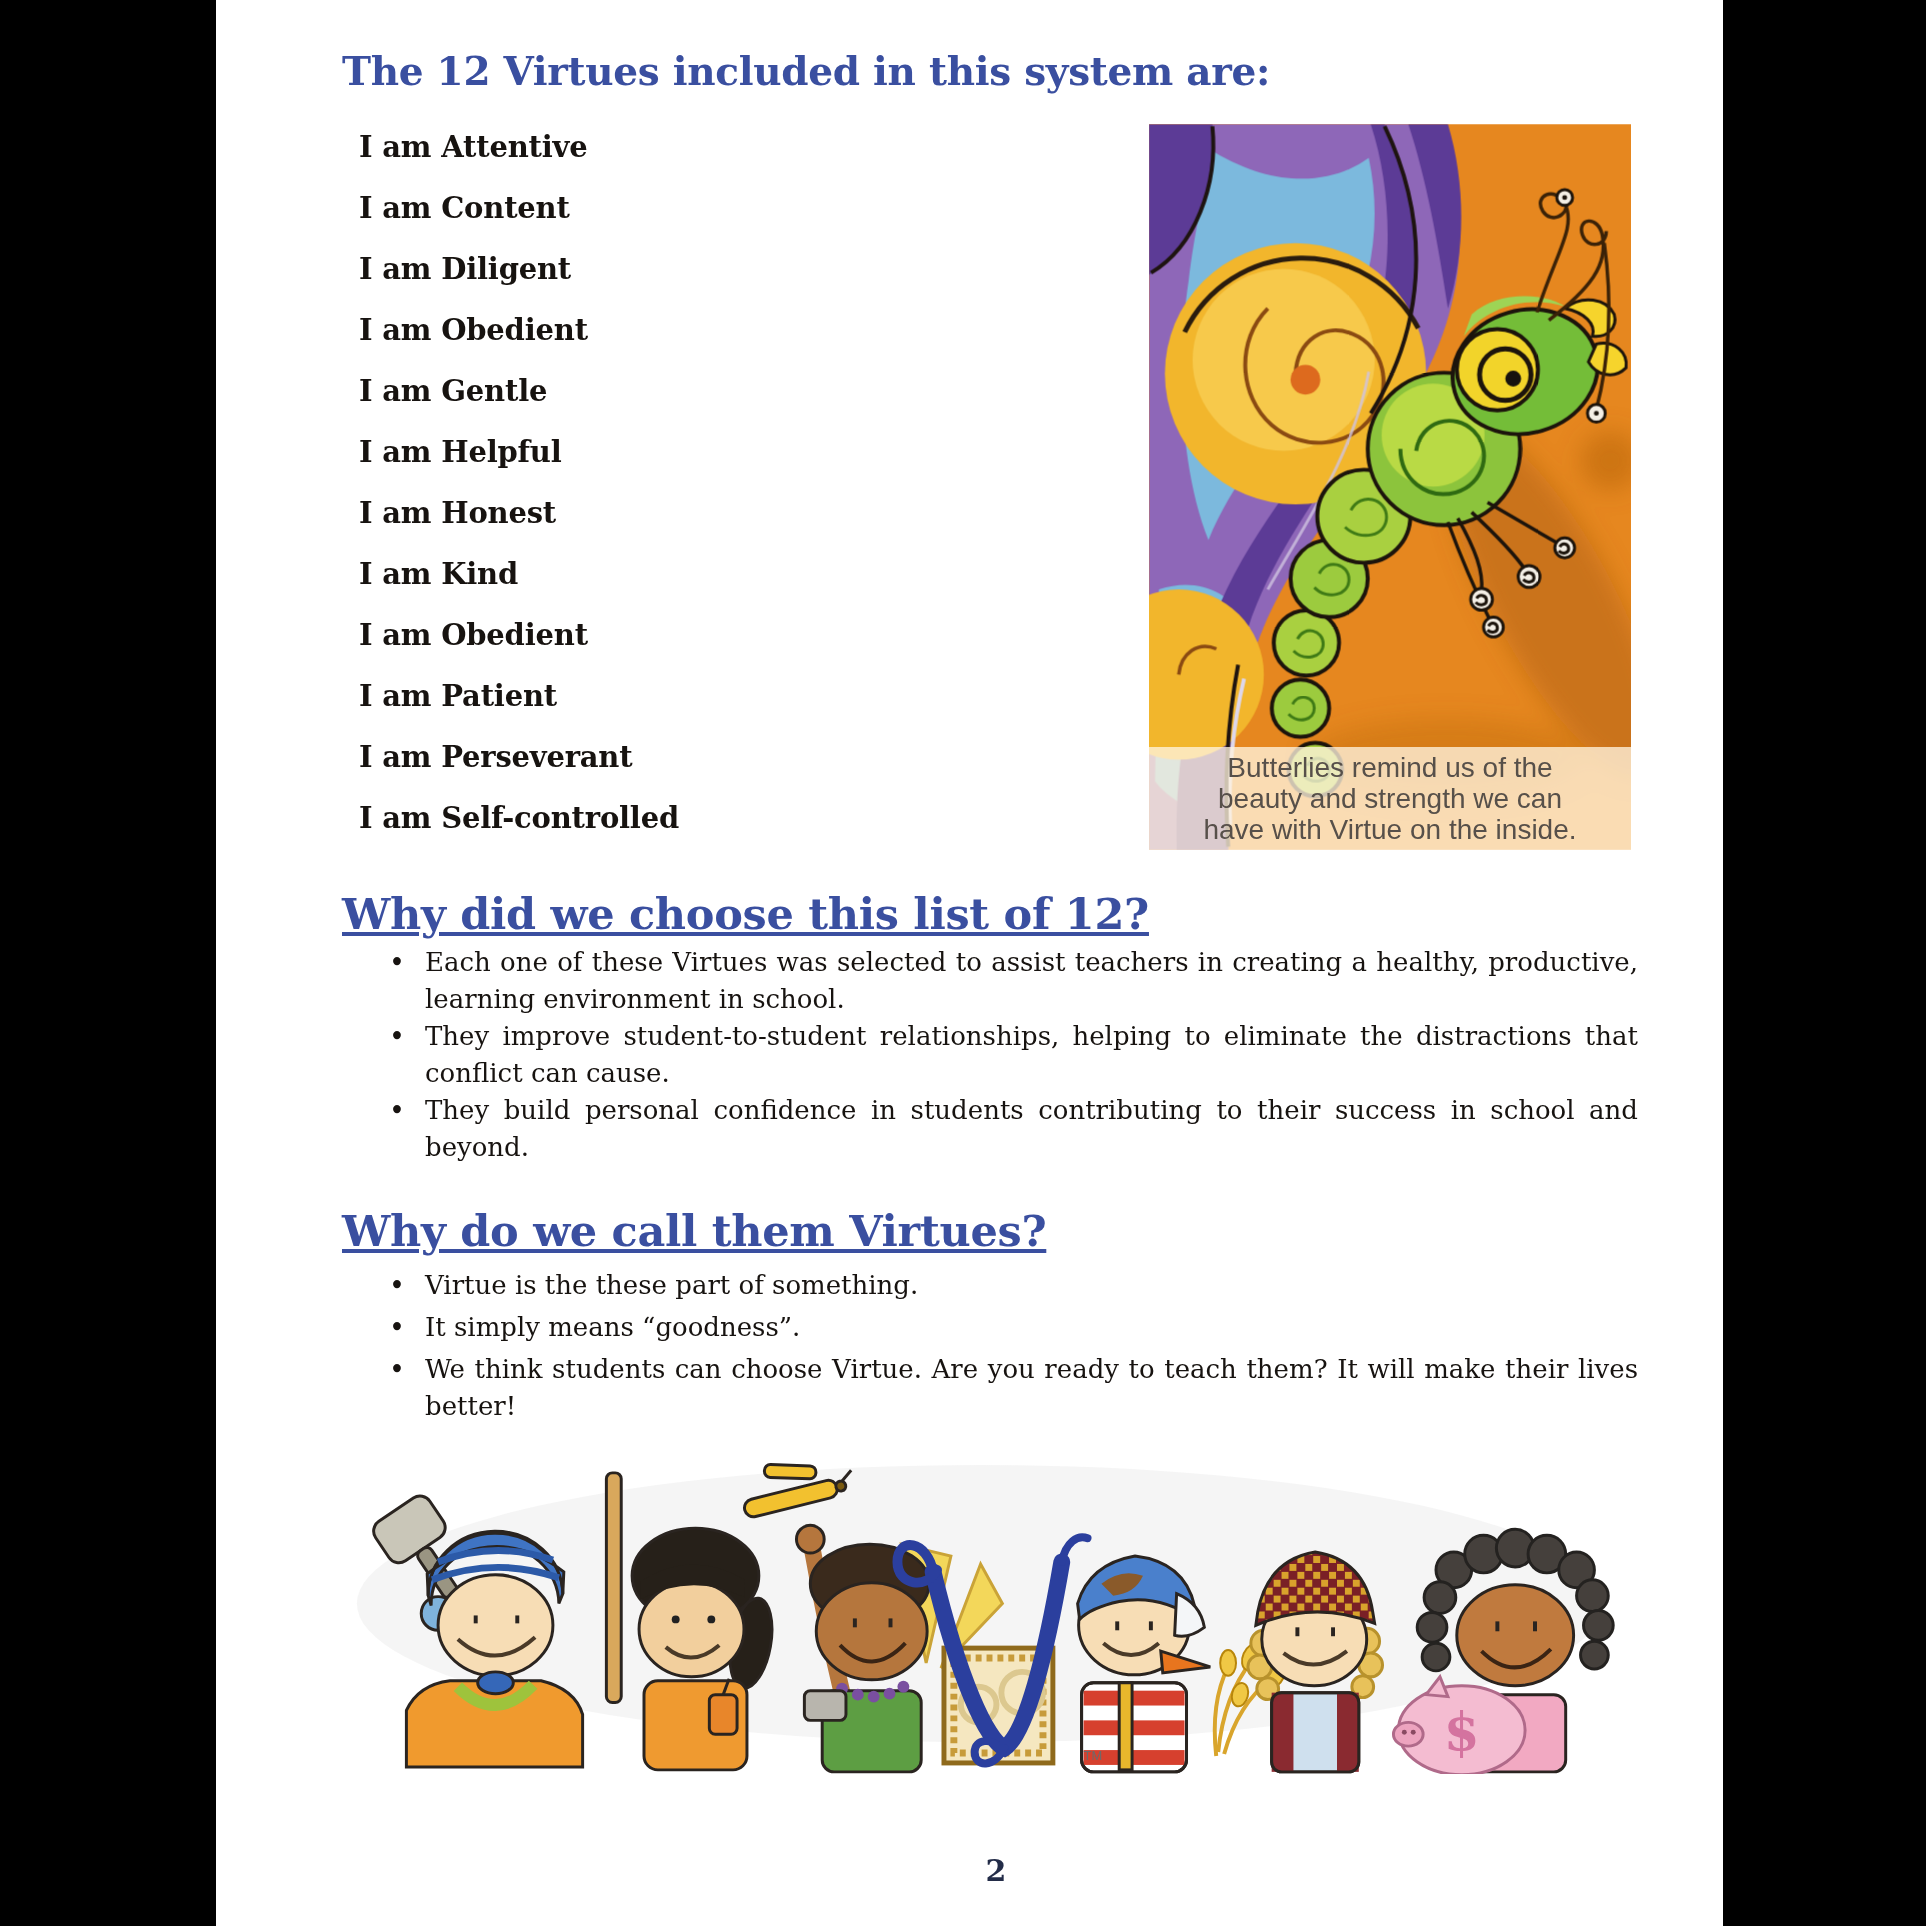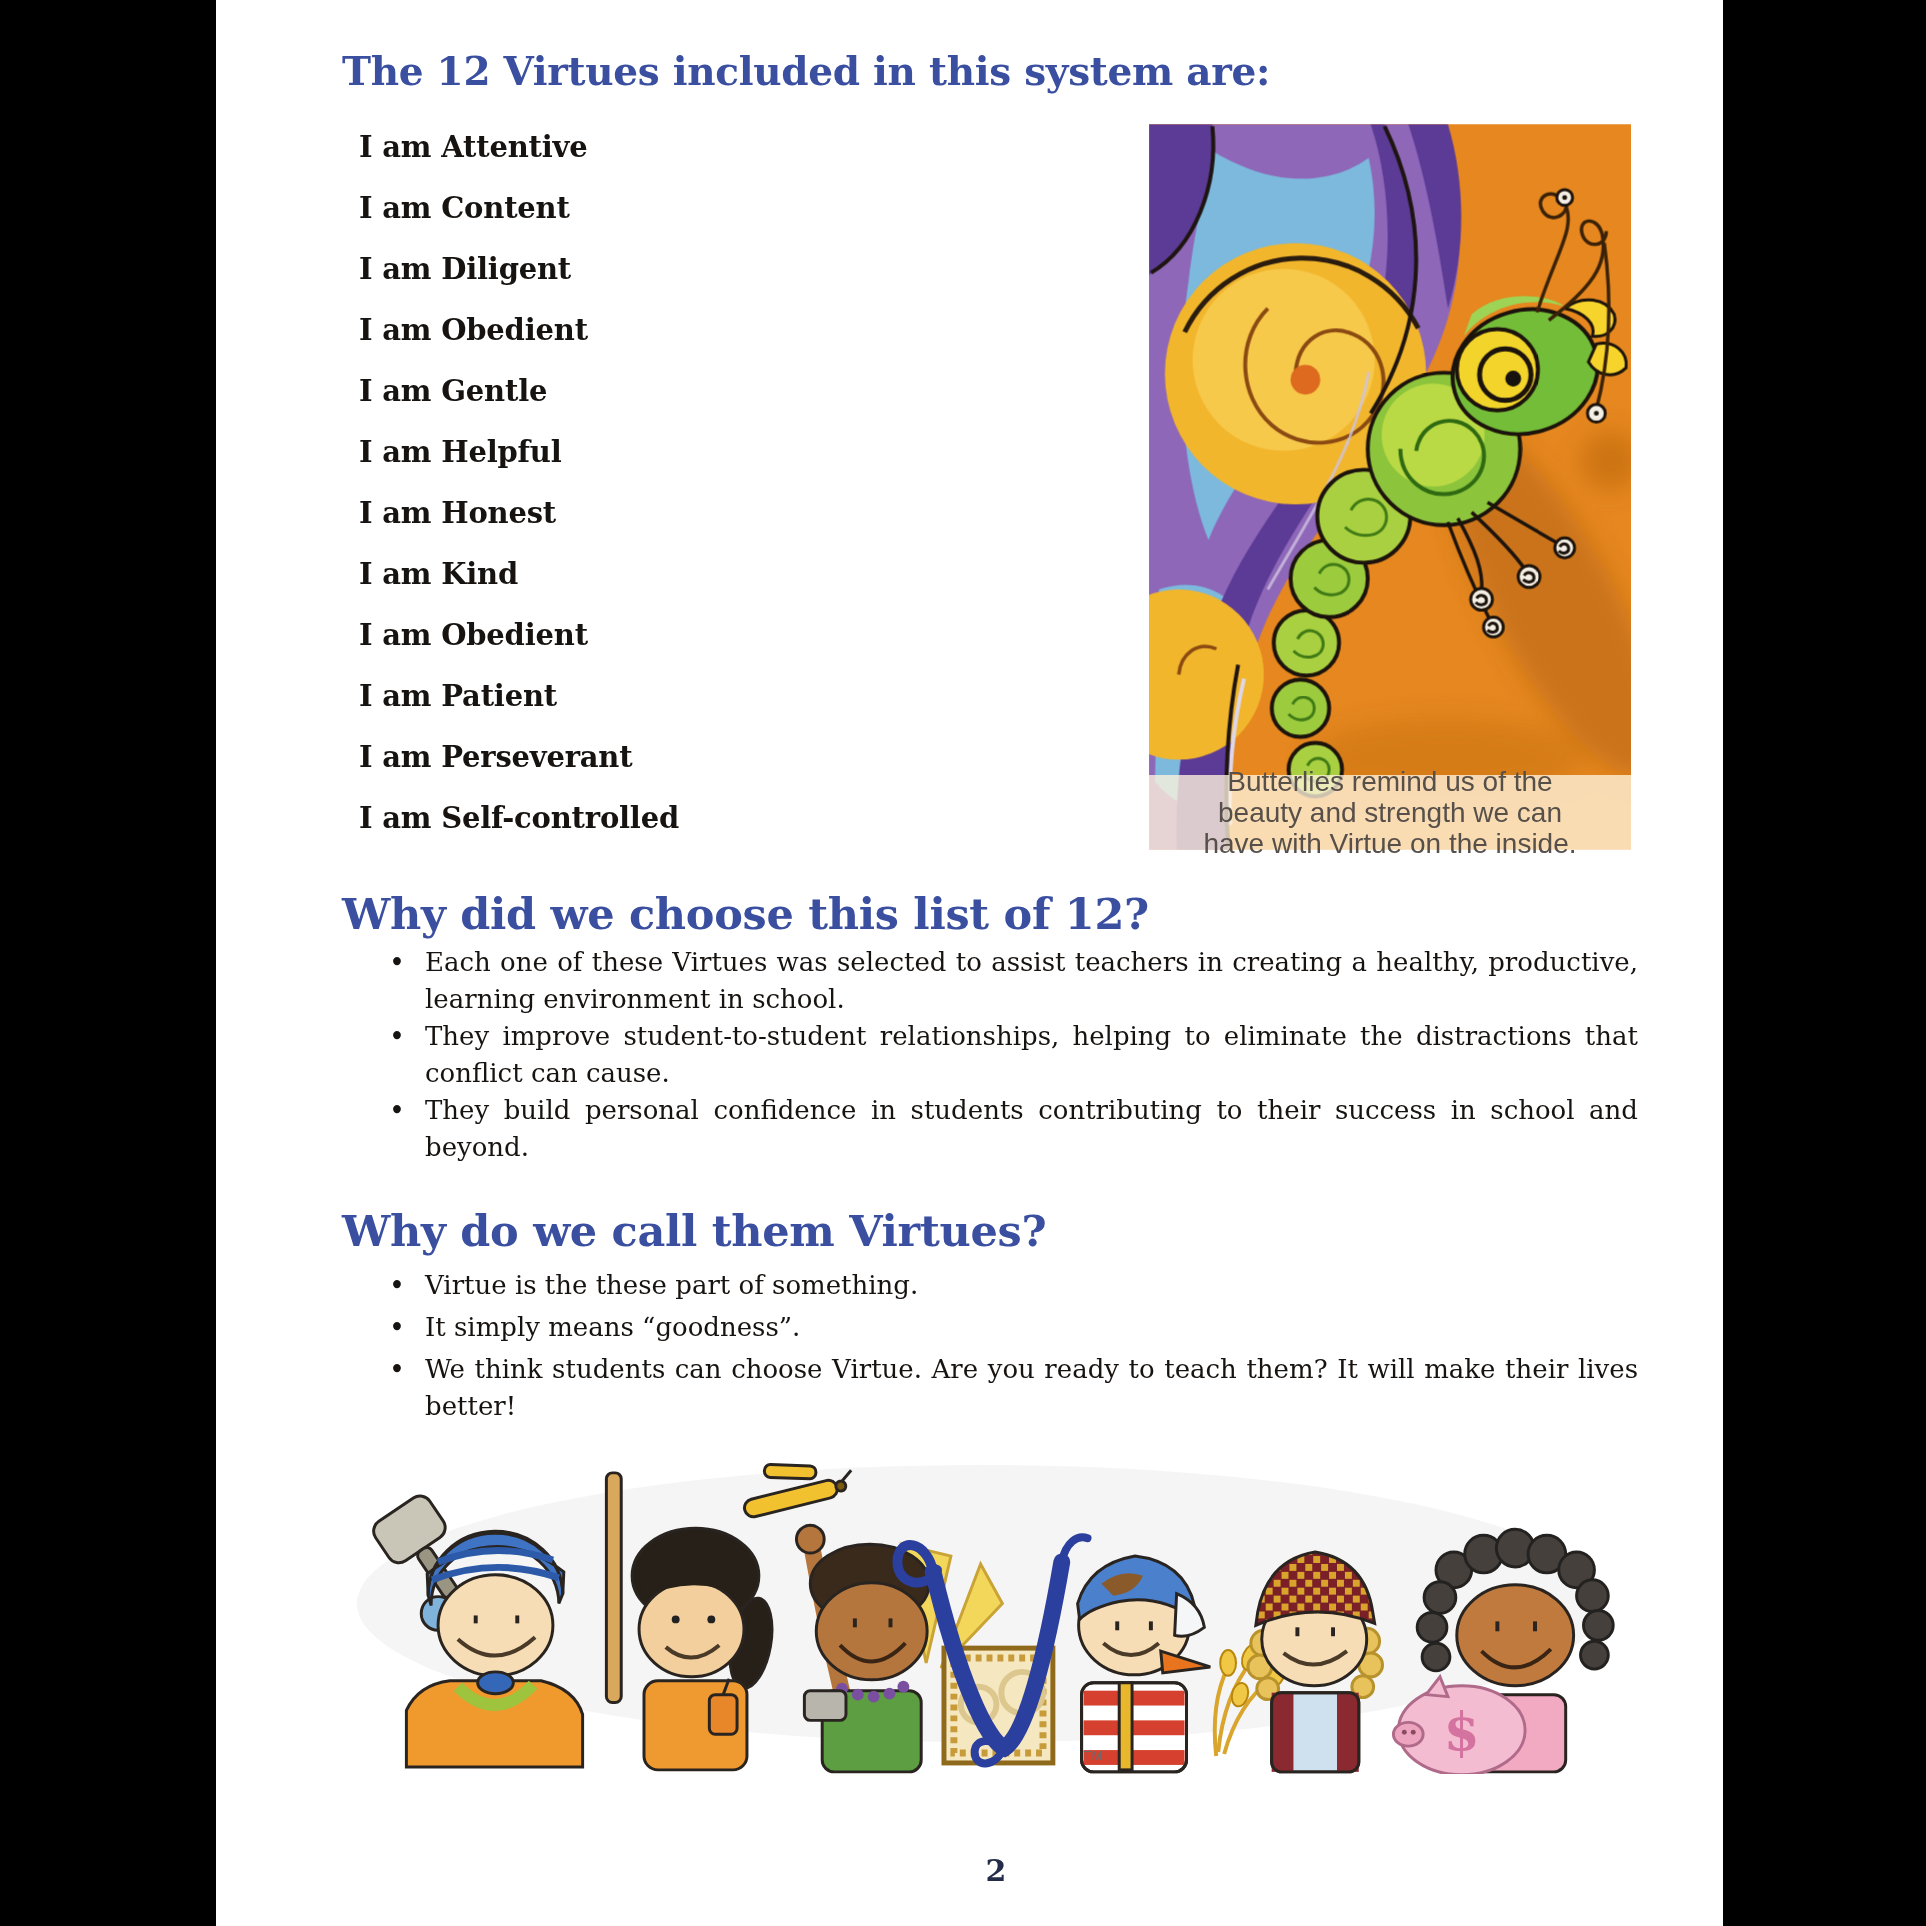--- a/index.html
+++ b/index.html
@@ -23,29 +23,29 @@
   }
   .virtues li {
     font-size:29px; font-weight:bold; color:#171310; line-height:61px;
     letter-spacing:-0.2px;
   }
   .figure {
     position:absolute; left:933px; top:124px; width:482px; height:726px; margin:0;
   }
   .figure svg { position:absolute; left:0; top:0; }
   .figcaption {
-    position:absolute; left:0; right:0; bottom:0; height:75px;
+    position:absolute; left:0; right:0; bottom:0; height:103px;
     background:rgba(255,243,222,0.78);
     display:flex; flex-direction:column; justify-content:center; align-items:center;
     font-family:"Liberation Sans",sans-serif; font-size:28px; line-height:31px;
     color:#57504a; text-align:center;
   }
   h2.section-heading {
     position:absolute; left:126px; margin:0;
-    font-size:43px; font-weight:bold; color:#3a4fa0; letter-spacing:-0.3px;
+    font-size:43px; font-weight:bold; color:#3a4fa0; letter-spacing:-0.3px;text-decoration:underline;
   }
   #heading-why-choose { top:889px; }
   #heading-why-call  { top:1206px; }
   .bullets {
     position:absolute; left:169px; width:1253px; margin:0; padding:0; list-style:none;
   }
   #bullets-why-choose { top:944px; }
   #bullets-why-call   { top:1267px; }
   .bullets li {
     position:relative; padding-left:40px;

